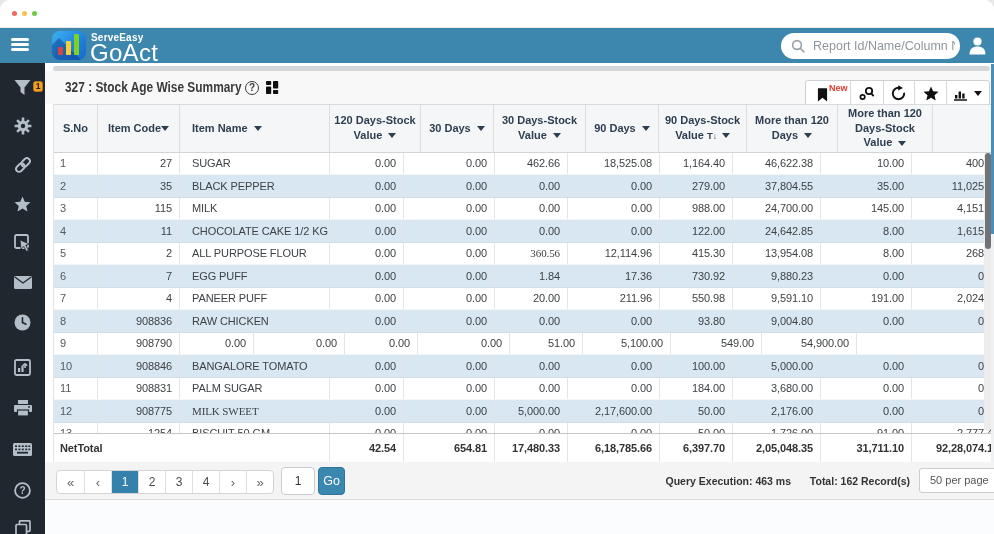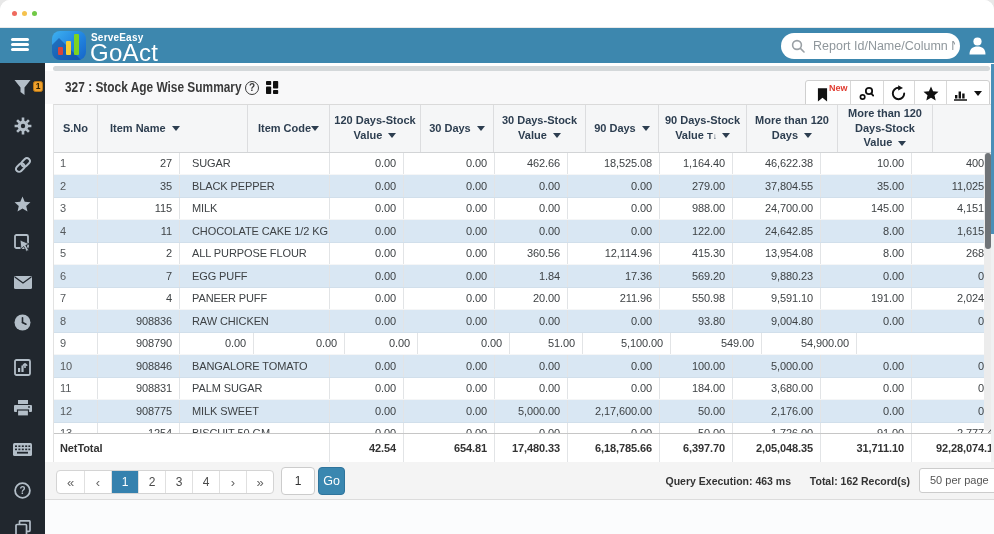--- a/index.html
+++ b/index.html
@@ -309,28 +309,28 @@
       </div>
     </div>
 
     <div class="tablewrap">
       <div class="trow thead" id="thead">
           <div class="th" style="width: 44px; flex: 0 0 44px;">
             <span>
               <div class="hline">S.No</div>
             </span>
           </div>
+          <div class="th" style="width: 82px; flex: 0 0 82px;">
+            <span>
+              <div class="hline">Item Code<span class="sort"></span></div>
+            </span>
+          </div>
           <div class="th" style="width: 150px; flex: 0 0 150px; justify-content: flex-start; text-align: left; padding-left: 12px;">
             <span>
               <div class="hline">Item Name&nbsp;&nbsp;<span class="sort"></span></div>
-            </span>
-          </div>
-          <div class="th" style="width: 82px; flex: 0 0 82px;">
-            <span>
-              <div class="hline">Item Code<span class="sort"></span></div>
             </span>
           </div>
           <div class="th" style="width: 91px; flex: 0 0 91px;">
             <span>
               <div class="hline">120 Days-Stock</div>
               <div class="hline">Value&nbsp;&nbsp;<span class="sort"></span></div>
             </span>
           </div>
           <div class="th" style="width: 73px; flex: 0 0 73px;">
             <span>
@@ -420,36 +420,36 @@
             <div class="td num" style="width: 88px; flex: 0 0 88px;">24,642.85</div>
             <div class="td num" style="width: 91px; flex: 0 0 91px;">8.00</div>
             <div class="td num" style="width: 95px; flex: 0 0 95px;">1,615.90</div>
           </div>
           <div class="trow tr">
             <div class="td sno" style="width: 44px; flex: 0 0 44px;">5</div>
             <div class="td num" style="width: 82px; flex: 0 0 82px;">2</div>
             <div class="td left" style="width: 150px; flex: 0 0 150px;">ALL PURPOSE FLOUR</div>
             <div class="td num" style="width: 74px; flex: 0 0 74px;">0.00</div>
             <div class="td num" style="width: 91px; flex: 0 0 91px;">0.00</div>
-            <div class="td num" style="width: 73px; flex: 0 0 73px;">360.56</div>
+            <div class="td num" style="width: 73px; flex: 0 0 73px; font-family: Liberation Serif, serif;">360.56</div>
             <div class="td num" style="width: 92px; flex: 0 0 92px;">12,114.96</div>
             <div class="td num" style="width: 73px; flex: 0 0 73px;">415.30</div>
             <div class="td num" style="width: 88px; flex: 0 0 88px;">13,954.08</div>
             <div class="td num" style="width: 91px; flex: 0 0 91px;">8.00</div>
             <div class="td num" style="width: 95px; flex: 0 0 95px;">268.80</div>
           </div>
           <div class="trow tr even">
             <div class="td sno" style="width: 44px; flex: 0 0 44px;">6</div>
             <div class="td num" style="width: 82px; flex: 0 0 82px;">7</div>
             <div class="td left" style="width: 150px; flex: 0 0 150px;">EGG PUFF</div>
             <div class="td num" style="width: 74px; flex: 0 0 74px;">0.00</div>
             <div class="td num" style="width: 91px; flex: 0 0 91px;">0.00</div>
             <div class="td num" style="width: 73px; flex: 0 0 73px;">1.84</div>
             <div class="td num" style="width: 92px; flex: 0 0 92px;">17.36</div>
-            <div class="td num" style="width: 73px; flex: 0 0 73px;">569.20</div>
+            <div class="td num" style="width: 73px; flex: 0 0 73px;">730.92</div>
             <div class="td num" style="width: 88px; flex: 0 0 88px;">9,880.23</div>
             <div class="td num" style="width: 91px; flex: 0 0 91px;">0.00</div>
             <div class="td num" style="width: 95px; flex: 0 0 95px;">0.00</div>
           </div>
           <div class="trow tr">
             <div class="td sno" style="width: 44px; flex: 0 0 44px;">7</div>
             <div class="td num" style="width: 82px; flex: 0 0 82px;">4</div>
             <div class="td left" style="width: 150px; flex: 0 0 150px;">PANEER PUFF</div>
             <div class="td num" style="width: 74px; flex: 0 0 74px;">0.00</div>
             <div class="td num" style="width: 91px; flex: 0 0 91px;">0.00</div>
@@ -507,21 +507,21 @@
             <div class="td num" style="width: 73px; flex: 0 0 73px;">0.00</div>
             <div class="td num" style="width: 92px; flex: 0 0 92px;">0.00</div>
             <div class="td num" style="width: 73px; flex: 0 0 73px;">184.00</div>
             <div class="td num" style="width: 88px; flex: 0 0 88px;">3,680.00</div>
             <div class="td num" style="width: 91px; flex: 0 0 91px;">0.00</div>
             <div class="td num" style="width: 95px; flex: 0 0 95px;">0.00</div>
           </div>
           <div class="trow tr even">
             <div class="td sno" style="width: 44px; flex: 0 0 44px;">12</div>
             <div class="td num" style="width: 82px; flex: 0 0 82px;">908775</div>
-            <div class="td left" style="width: 150px; flex: 0 0 150px;">MILK SWEET</div>
+            <div class="td left" style="width: 150px; flex: 0 0 150px; font-family: Liberation Serif, serif;">MILK SWEET</div>
             <div class="td num" style="width: 74px; flex: 0 0 74px;">0.00</div>
             <div class="td num" style="width: 91px; flex: 0 0 91px;">0.00</div>
             <div class="td num" style="width: 73px; flex: 0 0 73px;">5,000.00</div>
             <div class="td num" style="width: 92px; flex: 0 0 92px;">2,17,600.00</div>
             <div class="td num" style="width: 73px; flex: 0 0 73px;">50.00</div>
             <div class="td num" style="width: 88px; flex: 0 0 88px;">2,176.00</div>
             <div class="td num" style="width: 91px; flex: 0 0 91px;">0.00</div>
             <div class="td num" style="width: 95px; flex: 0 0 95px;">0.00</div>
           </div>
           <div class="trow tr">

